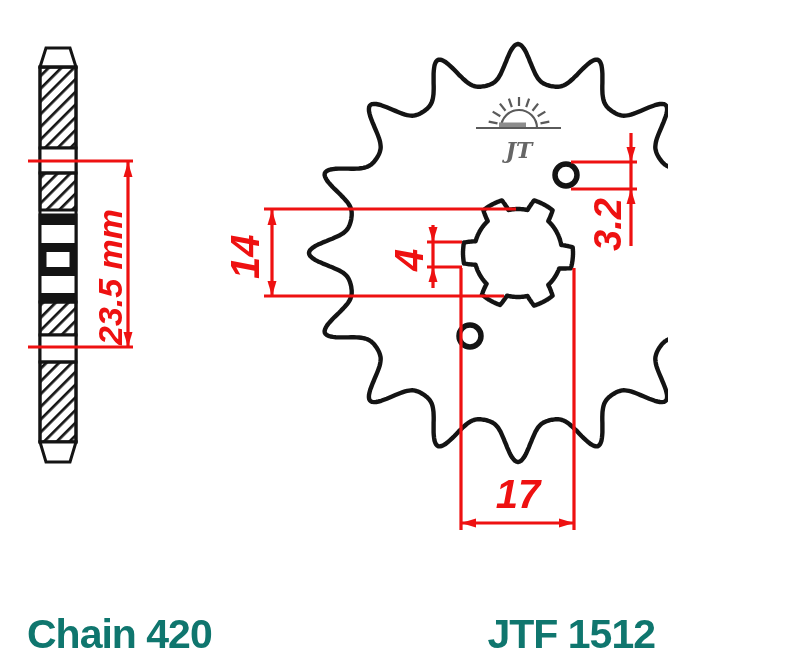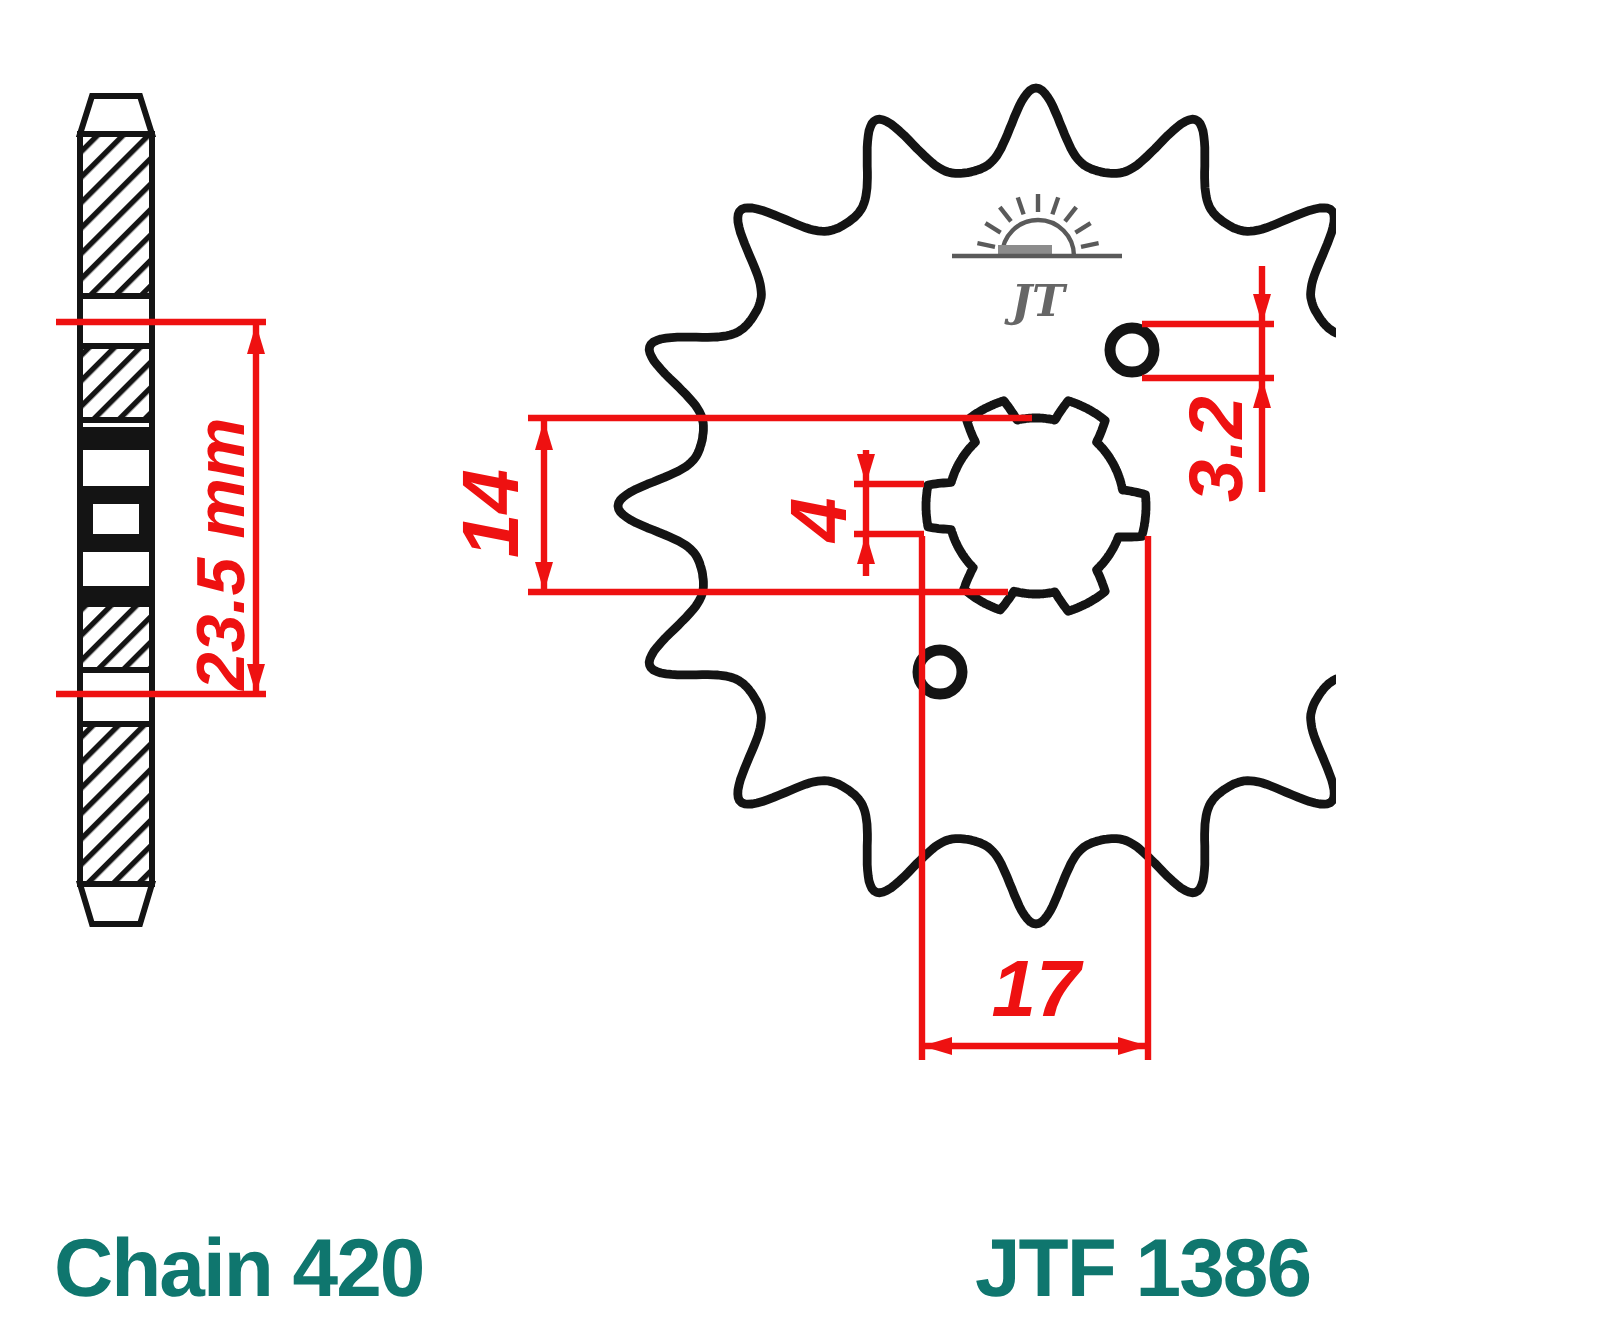--- a/index.html
+++ b/index.html
@@ -113,14 +113,14 @@
     <g>
       <path class="red" d="M461,268 V530 M574,268 V530 M461,523 H574"></path>
       <polygon class="redf" points="461,523 476,518.5 476,527.5"></polygon>
       <polygon class="redf" points="574,523 559,518.5 559,527.5"></polygon>
       <text class="dim" x="518" y="508" text-anchor="middle">17</text>
     </g>
   </g>
 </svg>
 
 <div class="footer-text chain">Chain 420</div>
-<div class="footer-text part">JTF 1386</div>
+<div class="footer-text part">JTF 1512</div>
 </div>
 
 </body></html>

